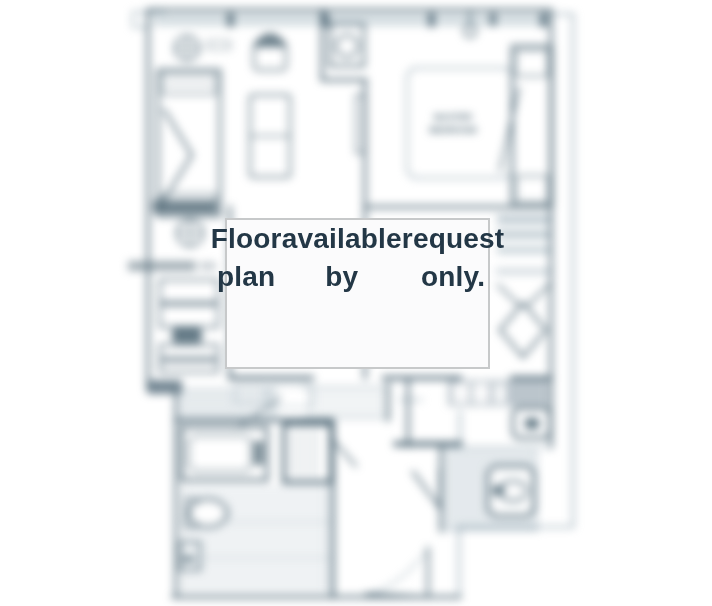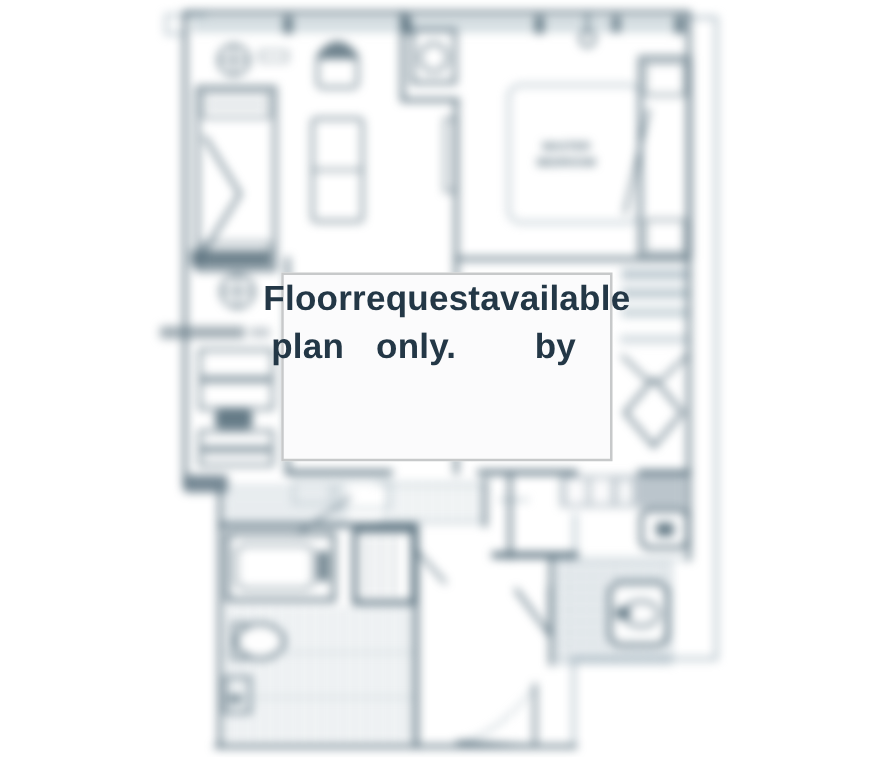--- a/index.html
+++ b/index.html
@@ -202,17 +202,17 @@
 
       <g class="fp-text" font-size="9" text-anchor="middle" opacity="0.95" fill="#46606f">
         <text x="453" y="120">MASTER</text>
         <text x="453" y="133">BEDROOM</text>
       </g>
     </svg>
   </div>
 
   <div class="notice">
     <div>Floor plan</div>
+    <div>available by</div>
     <div>request only.</div>
-    <div>available by</div>
   </div>
 
 </div>
 
 </body></html>

